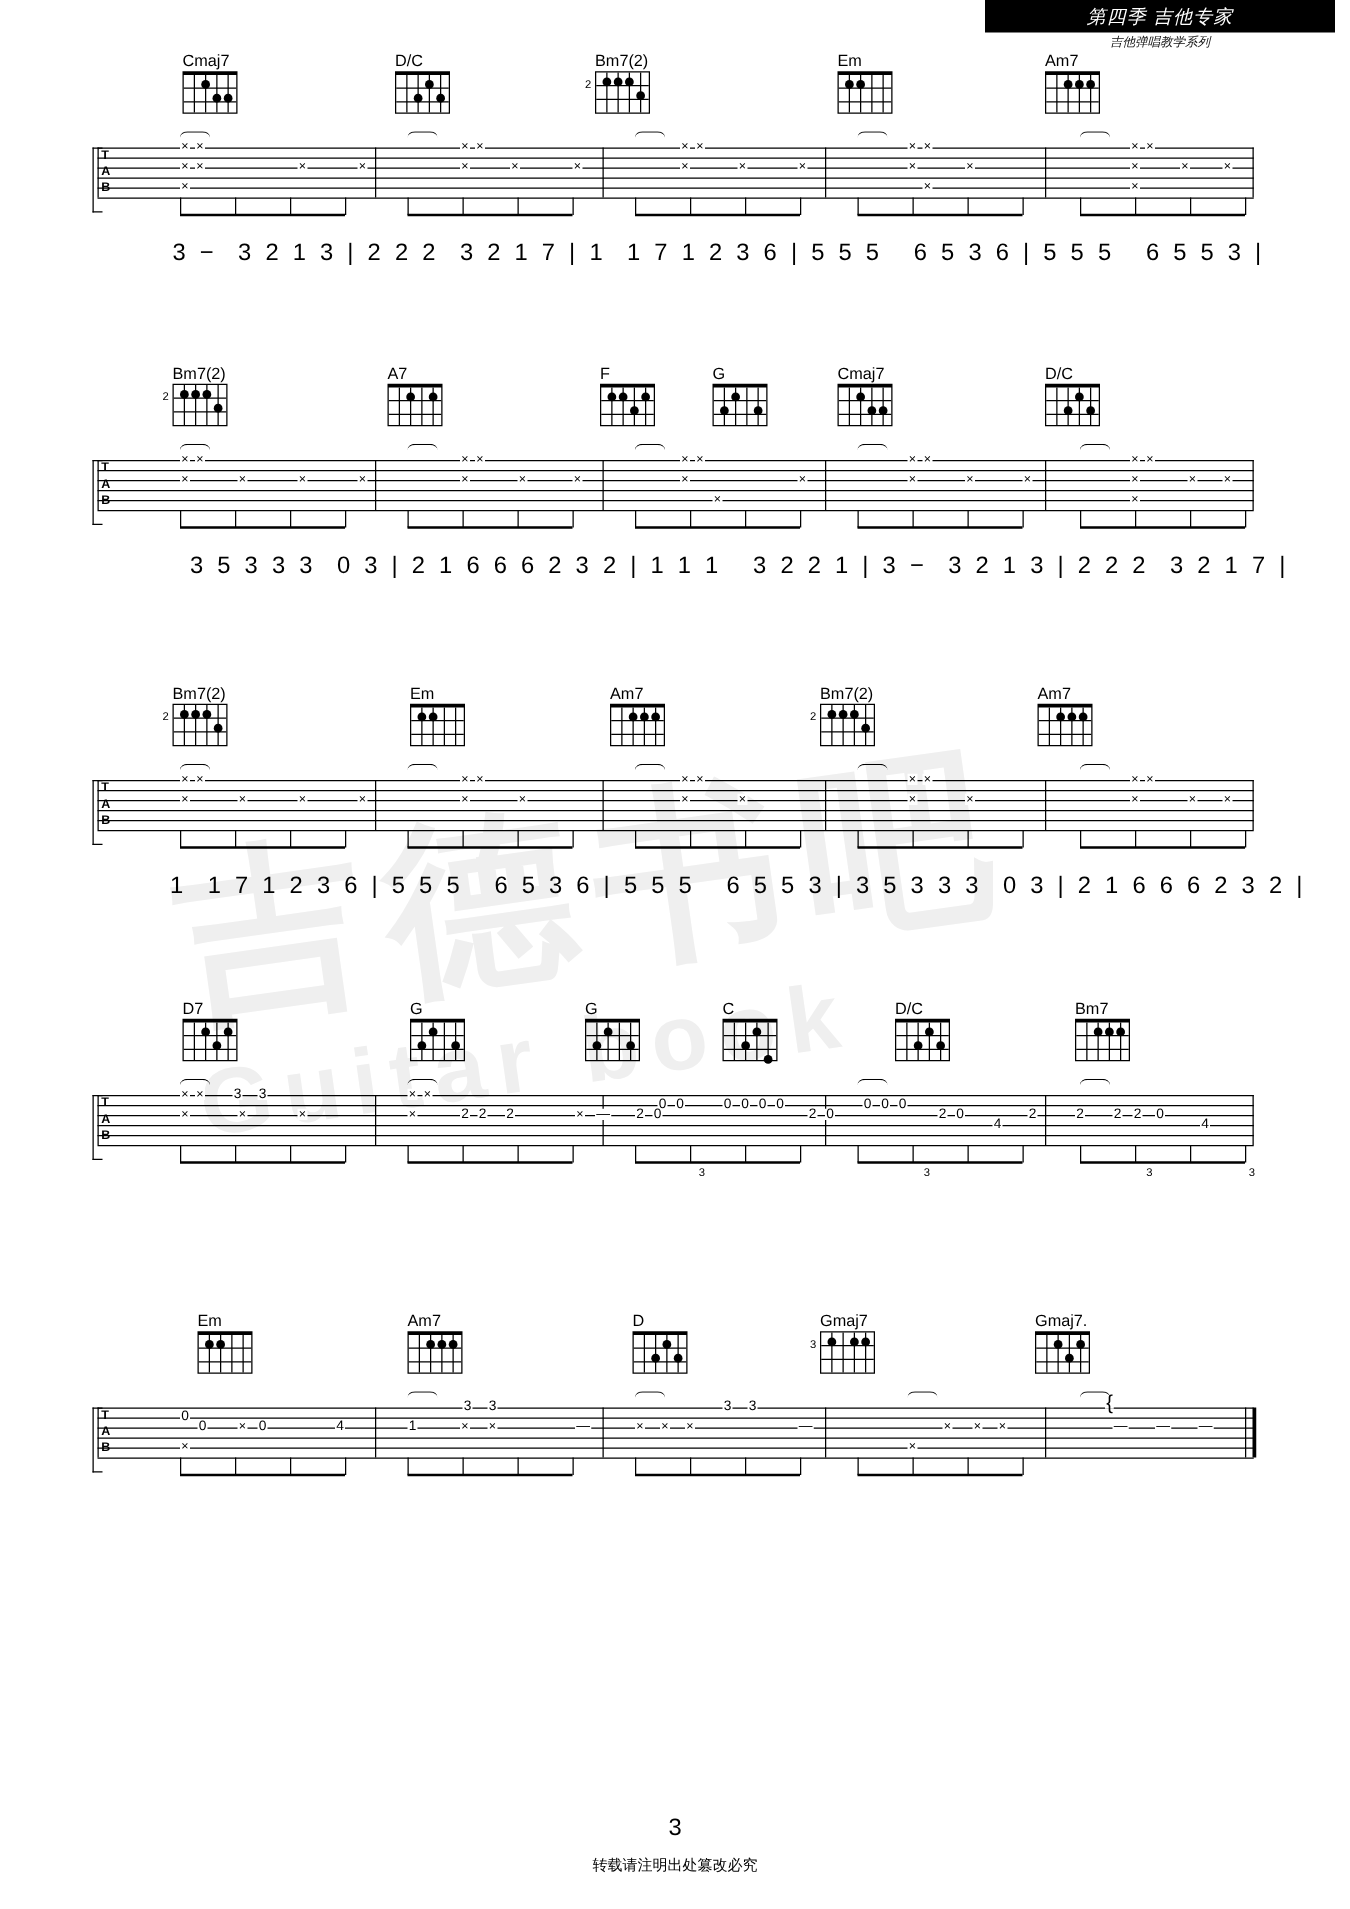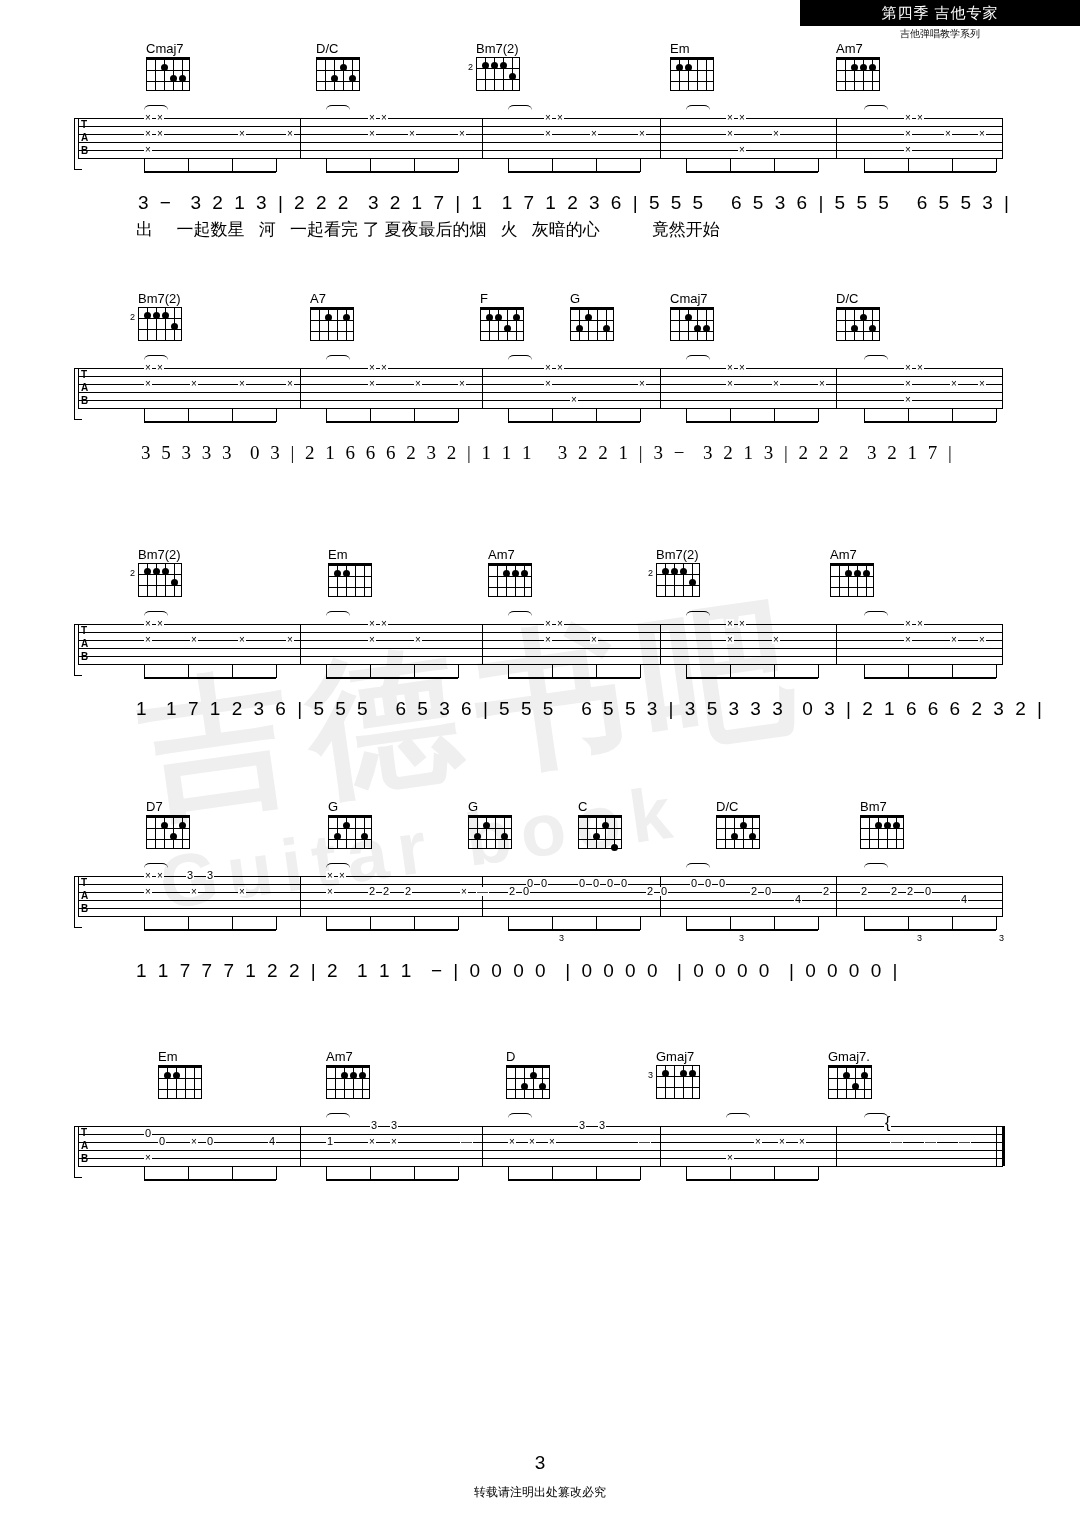--- a/index.html
+++ b/index.html
@@ -6,21 +6,21 @@
   body{
     width:1080px;height:1527px;
     background:#ffffff;
     font-family:"Liberation Sans", sans-serif;
     color:#000;
     position:relative;
     overflow:hidden;
   }
   
   .header-bar{
-    position:absolute;top:0;right:0;width:280px;height:44px;
+    position:absolute;top:0;right:12px;width:280px;height:44px;font-style:italic;
   }
   .header-black{
     position:absolute;top:0;right:0;width:280px;height:26px;
     background:#000;color:#fff;
     font-size:15px;letter-spacing:1px;
     display:flex;align-items:center;justify-content:center;
   }
   .header-sub{
     position:absolute;top:27px;right:0;width:280px;
     text-align:center;font-size:10px;color:#111;
@@ -241,23 +241,20 @@
       <div class="arc" style="left:66px;top:5px;width:24px"></div>
       <div class="arc" style="left:248px;top:5px;width:24px"></div>
       <div class="arc" style="left:430px;top:5px;width:24px"></div>
       <div class="arc" style="left:608px;top:5px;width:24px"></div>
       <div class="arc" style="left:786px;top:5px;width:24px"></div>
     </div>
 
     <div class="melody" style="height:26px;">
       <div class="mel" style="left:60px;letter-spacing:3px;">3 −  3 2 1 3 | 2 2 2  3 2 1 7 | 1  1 7 1 2 3 6 | 5 5 5   6 5 3 6 | 5 5 5   6 5 5 3 |</div>
     </div>
-    <div class="melody" style="height:24px;margin-top:0">
-      <div class="lyr" style="left:58px;">出     一起数星   河   一起看完 了 夏夜最后的烟   火   灰暗的心           竟然开始</div>
-    </div>
   </div>
 
   <div class="system" style="top:292px;">
     <div class="chords">
       <div class="chord" style="left:60px;">
         <div class="cname">Bm7(2)</div>
         <div class="grid barre">
           <div class="fretnum">2</div>
           <div class="v" style="left:8px"></div>
             <div class="v" style="left:17px"></div>
@@ -413,21 +410,21 @@
       <div class="beam" style="left:608px;top:71px;width:132px"></div>
       <div class="beam" style="left:786px;top:71px;width:132px"></div>
       <div class="arc" style="left:66px;top:5px;width:24px"></div>
       <div class="arc" style="left:248px;top:5px;width:24px"></div>
       <div class="arc" style="left:430px;top:5px;width:24px"></div>
       <div class="arc" style="left:608px;top:5px;width:24px"></div>
       <div class="arc" style="left:786px;top:5px;width:24px"></div>
     </div>
 
     <div class="melody" style="height:26px;">
-      <div class="mel" style="left:63px;letter-spacing:3px;font-family:Liberation Serif, serif;">3 5 3 3 3  0 3 | 2 1 6 6 6 2 3 2 | 1 1 1   3 2 2 1 | 3 −  3 2 1 3 | 2 2 2  3 2 1 7 |</div>
+      <div class="mel" style="left:74px;letter-spacing:3px;">3 5 3 3 3  0 3 | 2 1 6 6 6 2 3 2 | 1 1 1   3 2 2 1 | 3 −  3 2 1 3 | 2 2 2  3 2 1 7 |</div>
     </div>
   </div>
 
   <div class="system" style="top:548px;">
     <div class="chords">
       <div class="chord" style="left:60px;">
         <div class="cname">Bm7(2)</div>
         <div class="grid barre">
           <div class="fretnum">2</div>
           <div class="v" style="left:8px"></div>
@@ -748,23 +745,20 @@
       <div class="num" style="left:480px;top:76px;font-size:9px">3</div>
       <div class="num" style="left:660px;top:76px;font-size:9px">3</div>
       <div class="num" style="left:838px;top:76px;font-size:9px">3</div>
       <div class="num" style="left:920px;top:76px;font-size:9px">3</div>
       <div class="arc" style="left:66px;top:5px;width:24px"></div>
       <div class="arc" style="left:248px;top:5px;width:24px"></div>
       <div class="arc" style="left:608px;top:5px;width:24px"></div>
       <div class="arc" style="left:786px;top:5px;width:24px"></div>
     </div>
 
-    <div class="melody" style="height:26px;margin-top:10px">
-      <div class="mel" style="left:58px;letter-spacing:3px;">1 1 7 7 7 1 2 2 | 2  1 1 1  − | 0 0 0 0  | 0 0 0 0  | 0 0 0 0  | 0 0 0 0 |</div>
-    </div>
   </div>
 
   <div class="system" style="top:1050px;">
     <div class="chords">
       <div class="chord" style="left:80px;">
         <div class="cname">Em</div>
         <div class="grid">
           <div class="v" style="left:8px"></div>
             <div class="v" style="left:17px"></div>
           <div class="v" style="left:26px"></div>

